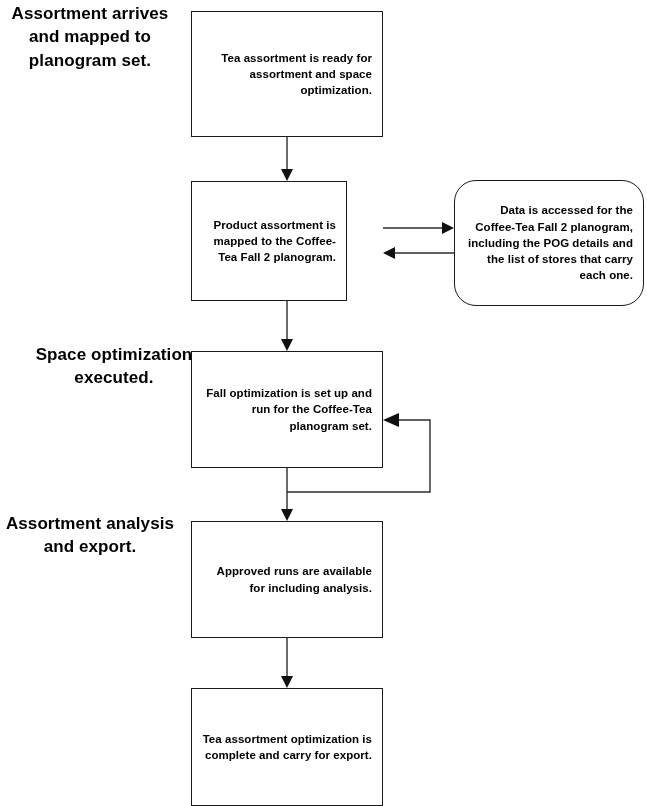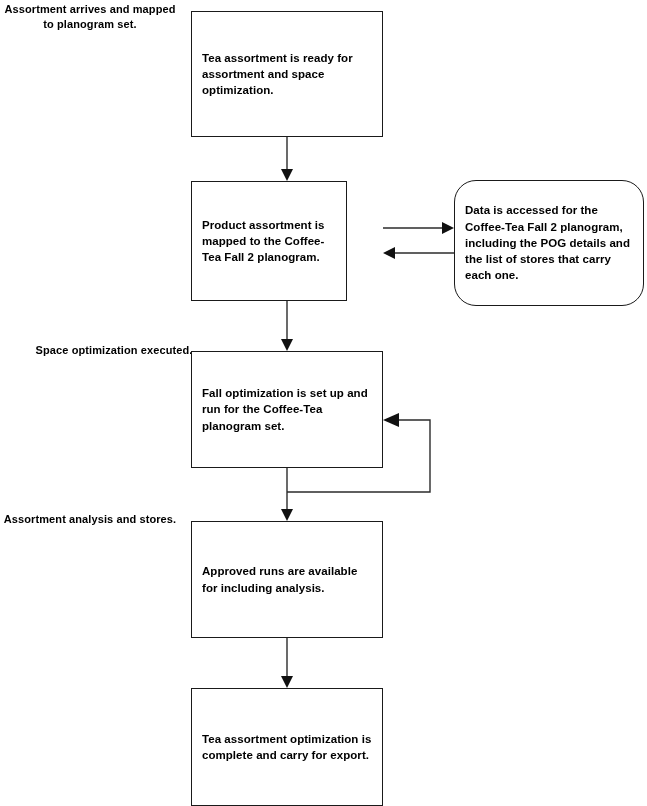--- a/index.html
+++ b/index.html
@@ -15,39 +15,39 @@
     position: relative;
     width: 647px;
     height: 806px;
     background: #ffffff;
     overflow: hidden;
   }
   
   .phase-label {
     position: absolute;
     text-align: center;
-    font-size: 11px;
+    font-size: 17px;
     font-weight: bold;
     line-height: 1.38;
     color: #000000;
     letter-spacing: 0.1px;
   }
   
   .node {
     position: absolute;
     box-sizing: border-box;
     border: 1.4px solid #1a1a1a;
     background: #ffffff;
     display: flex;
     align-items: center;
     justify-content: center;
     padding: 4px 10px;
   }
   .node .node-text {
-    text-align: left;
+    text-align: right;
     font-size: 11.5px;
     font-weight: bold;
     line-height: 1.42;
     color: #000000;
     letter-spacing: 0.05px;
   }
   
   #connectors {
     position: absolute;
     left: 0;
@@ -68,21 +68,21 @@
 </style>
 </head>
 <body>
 
 <div id="canvas">
 
   <div class="phase-label" style="left:0px; top:2px; width:180px;">Assortment arrives and mapped to planogram set.</div>
 
   <div class="phase-label" style="left:0px; top:343px; width:180px;padding-left:24px;">Space optimization executed.</div>
 
-  <div class="phase-label" style="left:0px; top:512px; width:180px;">Assortment analysis and stores.</div>
+  <div class="phase-label" style="left:0px; top:512px; width:180px;">Assortment analysis and export.</div>
 
   <div class="node" style="left:191px; top:11px; width:192px; height:126px;">
     <span class="node-text">Tea assortment is ready for assortment and space optimization.</span>
   </div>
 
   <div class="node" style="left:191px; top:181px; width:156px; height:120px;">
     <span class="node-text">Product assortment is mapped to the Coffee-Tea Fall 2 planogram.</span>
   </div>
 
   <div class="node" style="left:454px; top:180px; width:190px; height:126px;border-radius:22px;">

